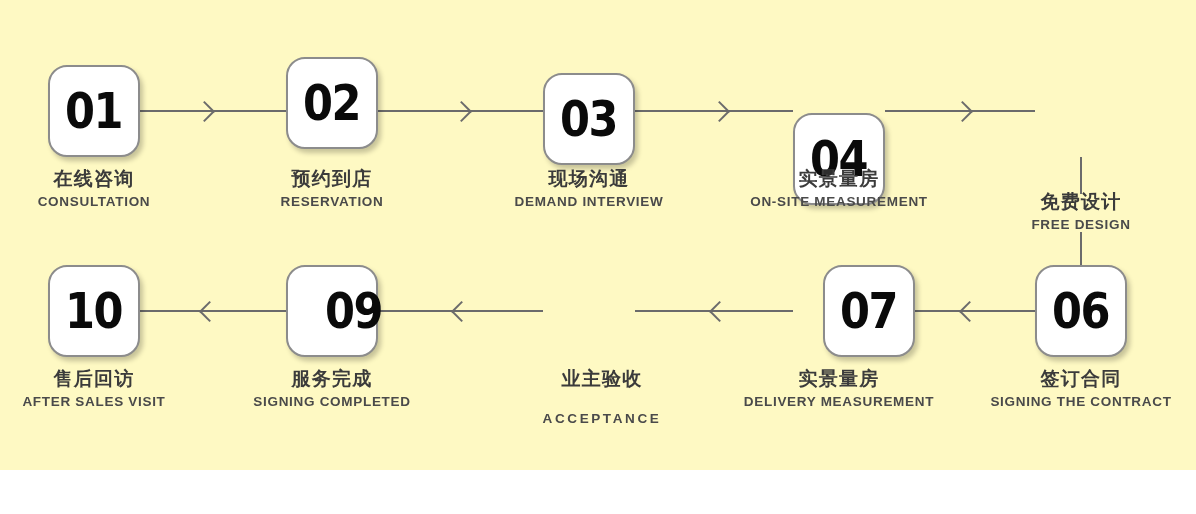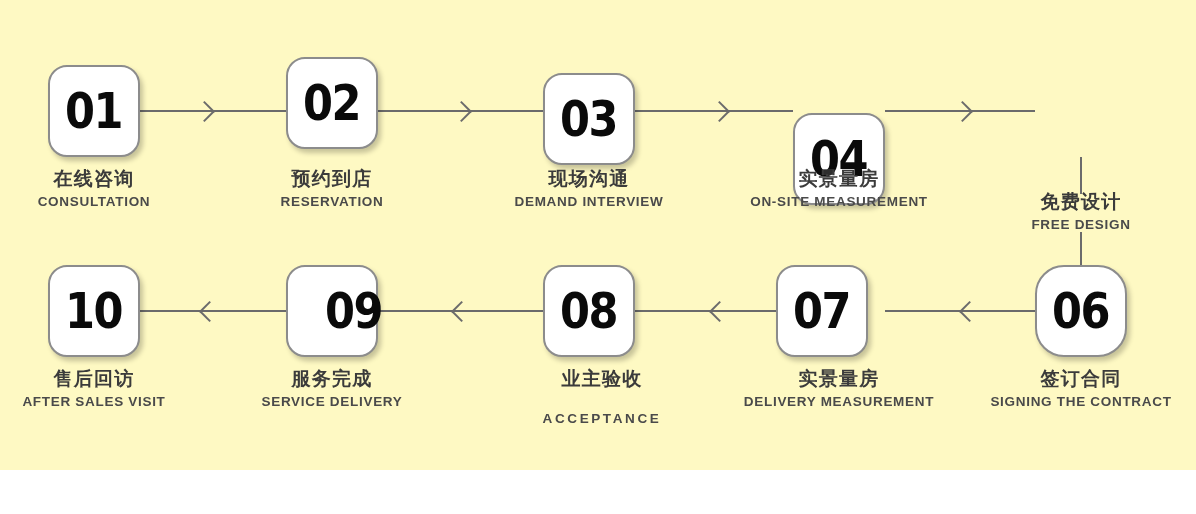--- a/index.html
+++ b/index.html
@@ -134,27 +134,24 @@
   <div class="node" style="left:793px; top:65px;margin-top:48px;">
     <span class="node-num">04</span>
   </div>
 
   <div class="node" style="left:48px; top:265px;">
     <span class="node-num">10</span>
   </div>
   <div class="node" style="left:286px; top:265px;padding-left:44px;">
     <span class="node-num">09</span>
   </div>
-  <div class="node" style="left:543px; top:265px;">
-    <span class="node-num">08</span>
-  </div>
-  <div class="node" style="left:776px; top:265px;">
+  <div class="node" style="left:823px; top:265px;">
     <span class="node-num">07</span>
   </div>
-  <div class="node" style="left:1035px; top:265px;border-radius:29px;">
+  <div class="node" style="left:1035px; top:265px;">
     <span class="node-num">06</span>
   </div>
 
   <div class="caption" style="left:-36px; top:167px;">
     <div class="cap-cn">在线咨询</div>
     <div class="cap-en">CONSULTATION</div>
   </div>
 
   <div class="caption" style="left:202px; top:167px;text-align:center;">
     <div class="cap-cn">预约到店</div>
@@ -176,21 +173,21 @@
     <div class="cap-en">FREE DESIGN</div>
   </div>
 
   <div class="caption" style="left:-36px; top:367px;">
     <div class="cap-cn">售后回访</div>
     <div class="cap-en">AFTER SALES VISIT</div>
   </div>
 
   <div class="caption" style="left:202px; top:367px;">
     <div class="cap-cn">服务完成</div>
-    <div class="cap-en">SERVICE DELIVERY</div>
+    <div class="cap-en">SIGNING COMPLETED</div>
   </div>
 
   <div class="caption" style="left:472px; top:367px;">
     <div class="cap-cn">业主验收</div>
     <div class="cap-en wide">ACCEPTANCE</div>
   </div>
 
   <div class="caption" style="left:709px; top:367px;">
     <div class="cap-cn">实景量房</div>
     <div class="cap-en">DELIVERY MEASUREMENT</div>

